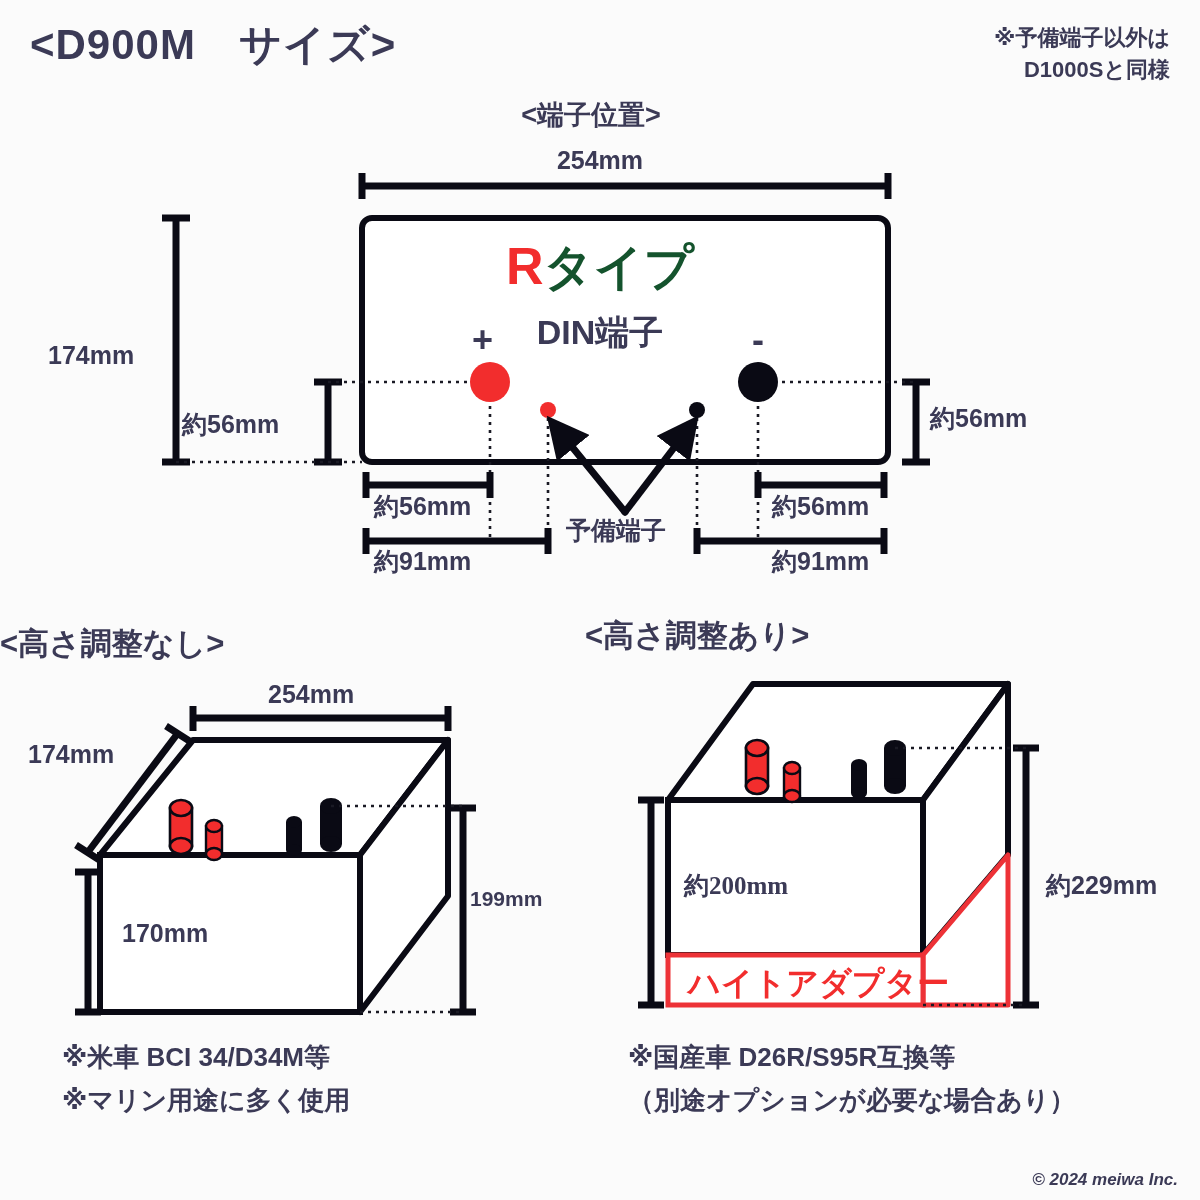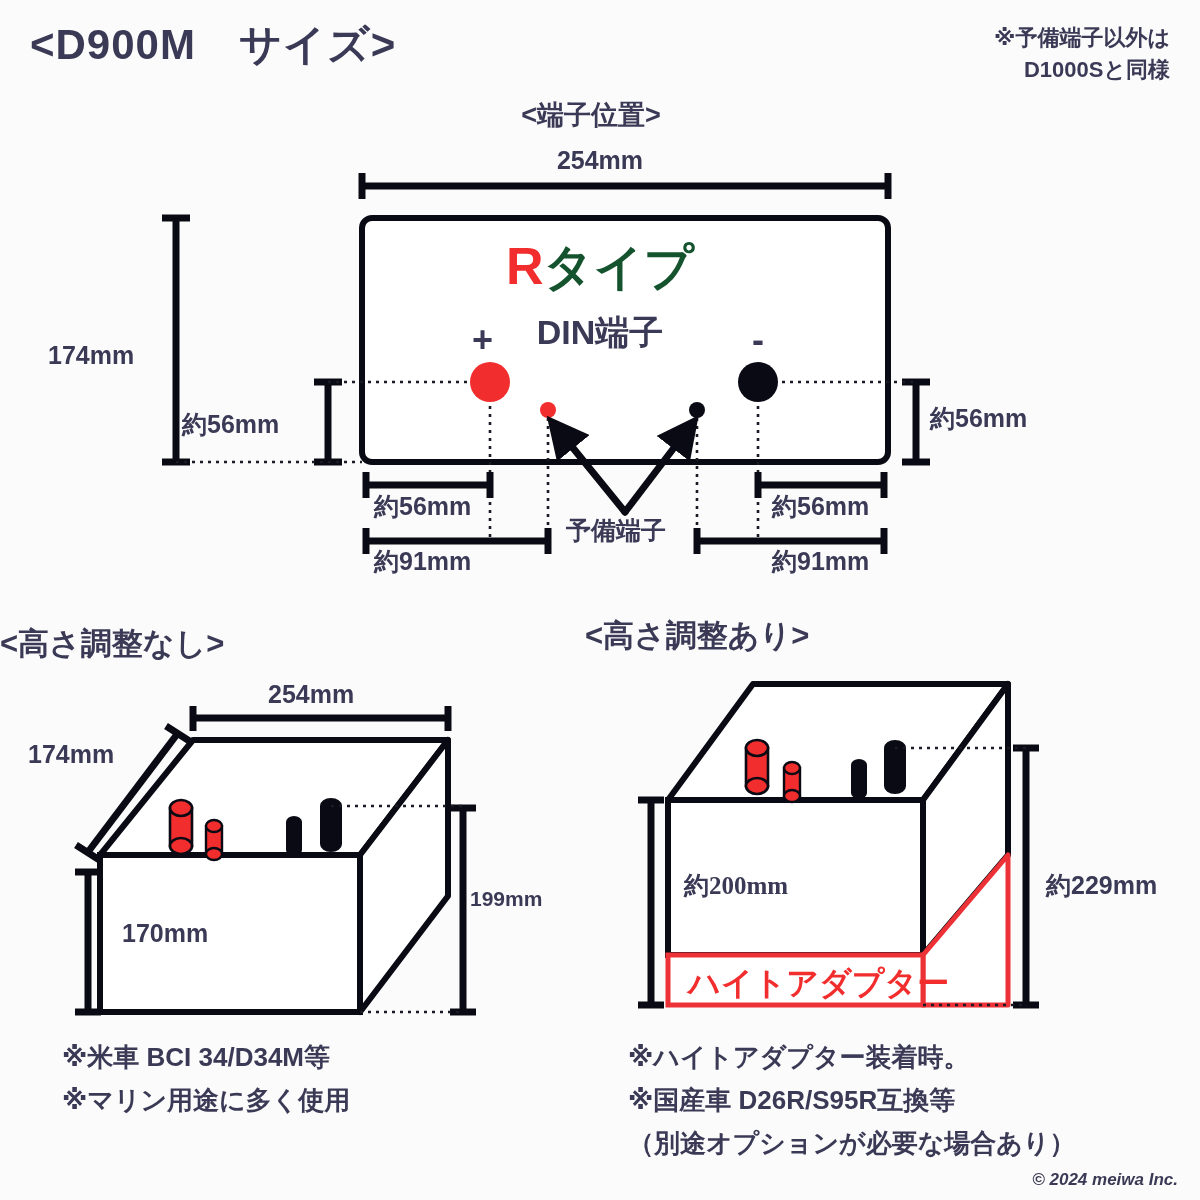--- a/index.html
+++ b/index.html
@@ -264,16 +264,16 @@
   <div class="txt" id="lbl-254-l">254mm</div>
   <div class="txt" id="lbl-174-l">174mm</div>
   <div class="txt" id="lbl-170-l">170mm</div>
   <div class="txt" id="lbl-199-l">199mm</div>
 
   <div class="txt" id="lbl-200-r">約200mm</div>
   <div class="txt" id="lbl-229-r">約229mm</div>
   <div class="txt" id="lbl-adapter">ハイトアダプター</div>
 
   <div class="txt" id="note-left"><div>※米車 BCI 34/D34M等</div><div>※マリン用途に多く使用</div></div>
-  <div class="txt" id="note-right"><div>※ハイトアダプター装着時。</div><div>※国産車 D26R/S95R互換等</div><div>（別途オプションが必要な場合あり）</div></div>
+  <div class="txt" id="note-right"><div>※国産車 D26R/S95R互換等</div><div>（別途オプションが必要な場合あり）</div></div>
 
   <div class="txt" id="copyright">© 2024 meiwa Inc.</div>
 </div>
 
 </body></html>

